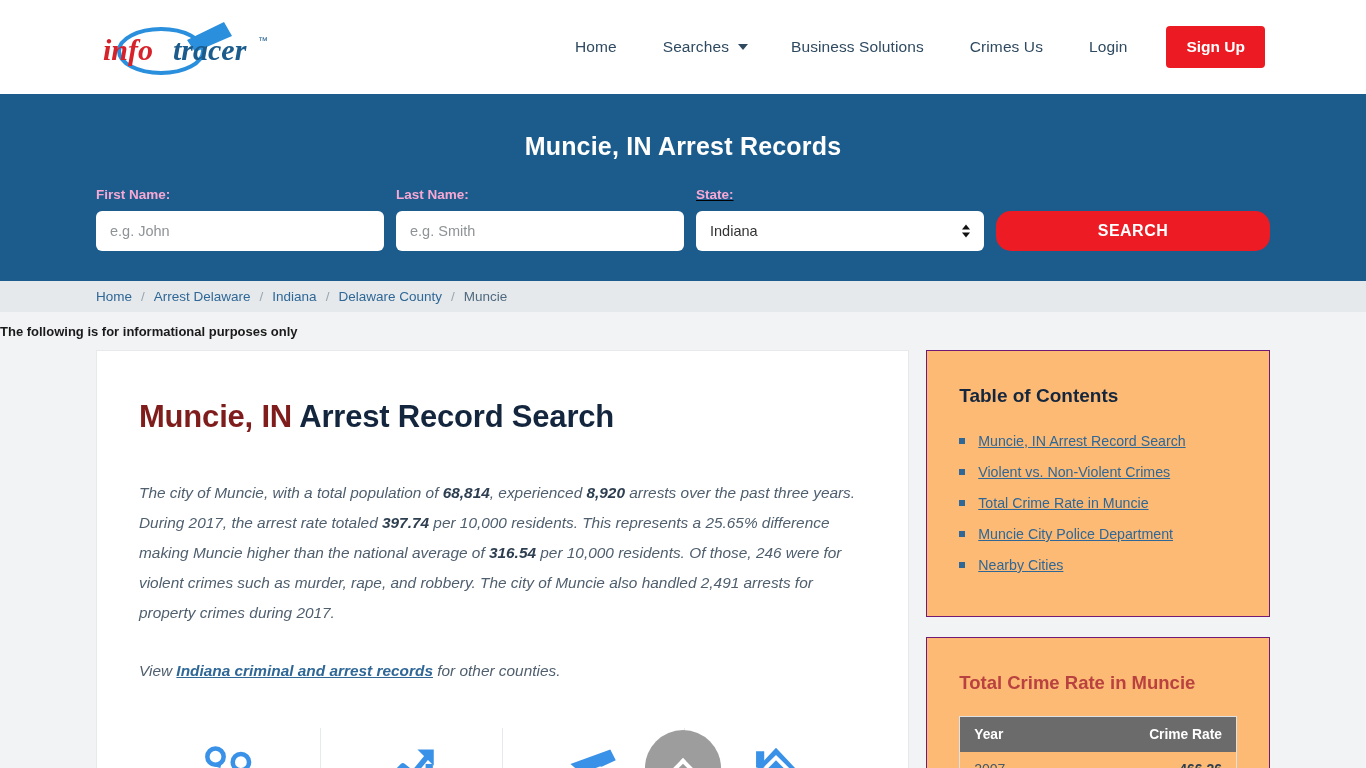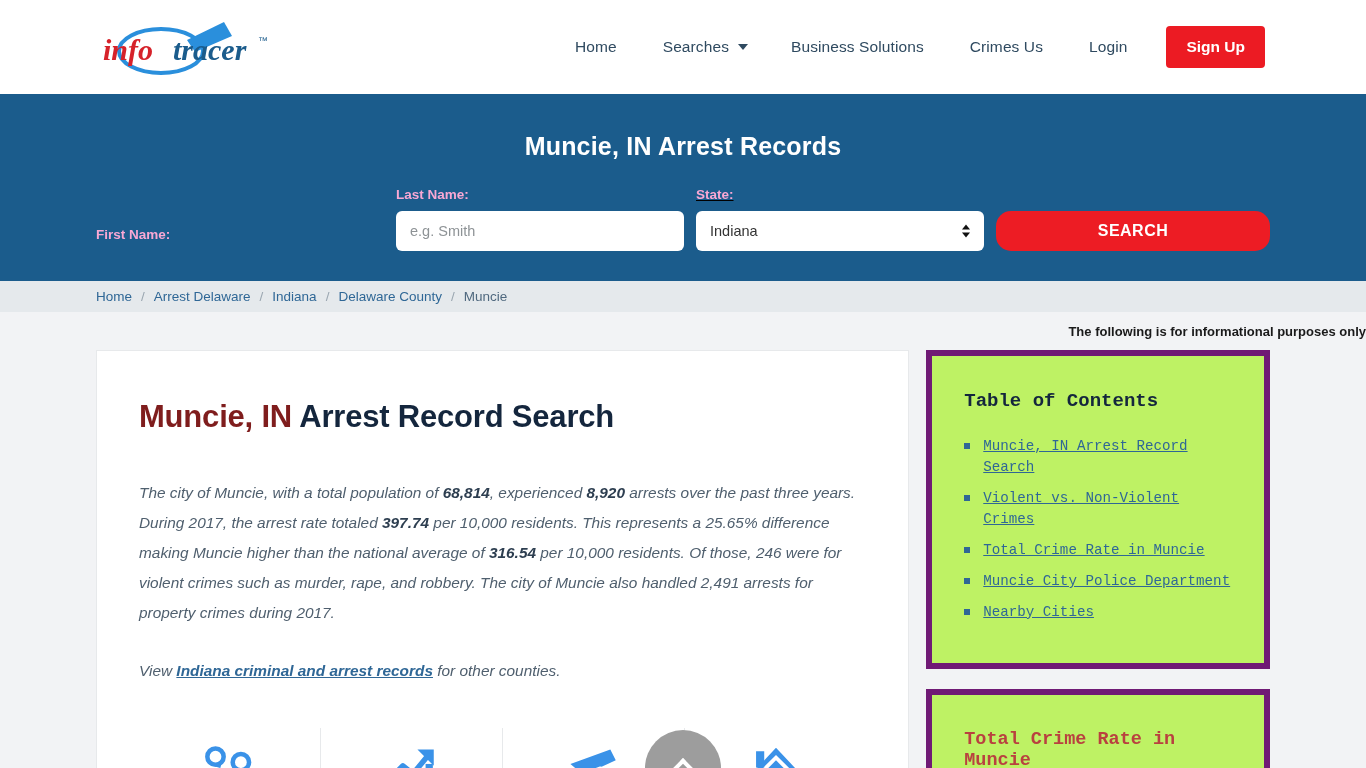--- a/index.html
+++ b/index.html
@@ -149,21 +149,21 @@
   .crumb {
     color: #2f6796;
     font-size: 13.5px;
     text-decoration: none;
     cursor: pointer;
   }
   .crumb.current { color: #50697f; cursor: default; }
   .crumb-sep { color: #9aa6b0; font-size: 13.5px; margin: 0 9px; }
 
   .notice {
-    text-align: right;
+    text-align: left;
     font-size: 13px;
     font-weight: bold;
     color: #1a1a1a;
     padding: 12px 0 11px 0;
   }
 
   
   .page-body {
     display: flex;
     gap: 17px;
@@ -213,24 +213,23 @@
     align-items: center;
     justify-content: center;
     padding: 12px 0;
     border-right: 1px solid #e7e9eb;
     min-height: 90px;
   }
   .icon-cell:last-child { border-right: none; }
 
   
   .card {
-    background: #bef264;
-    border: 6px solid #701a75;
+    background: #fdba74;
+    border: 1px solid #701a75;
     padding: 34px 32px 30px 32px;
-    font-family: Liberation Mono, monospace;
   }
   .card-title {
     font-size: 19px;
     font-weight: bold;
     color: #14263d;
     margin-bottom: 24px;
   }
   .card-title.red { color: #b9413f; font-size: 18.5px; margin-bottom: 22px;}
   .toc-list { list-style: none; }
   .toc-item {
@@ -327,20 +326,21 @@
     <button class="signup-btn">Sign Up</button>
   </nav>
 </header>
 
 <section class="banner">
   <h1 class="banner-title">Muncie, IN Arrest Records</h1>
 
   <div class="search-row">
     <div class="field-group fname">
       <label class="field-label">First Name:</label>
+      <input class="text-input" type="text" placeholder="e.g. John" style="">
     </div>
 
     <div class="field-group lname">
       <label class="field-label">Last Name:</label>
       <input class="text-input" type="text" placeholder="e.g. Smith" style="">
     </div>
 
     <div class="field-group state">
       <label class="field-label">State:</label>
       <div class="select-wrap">

